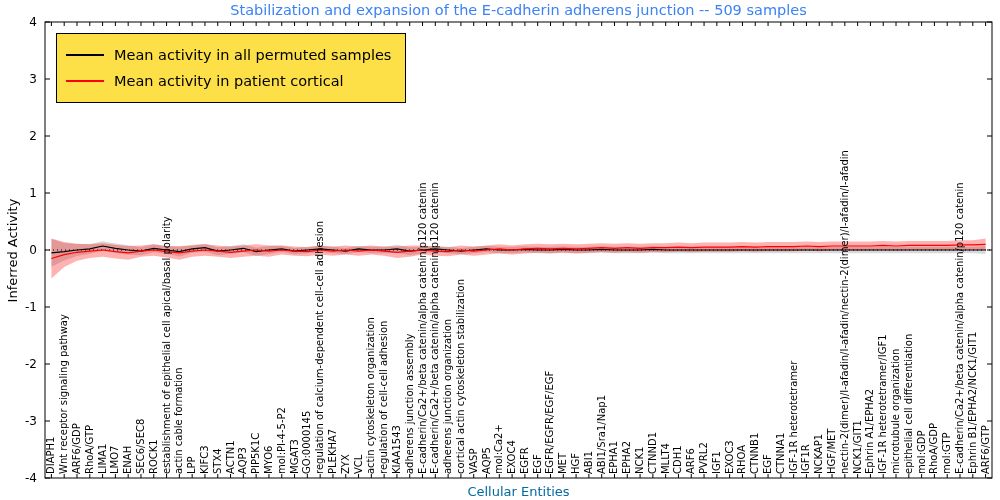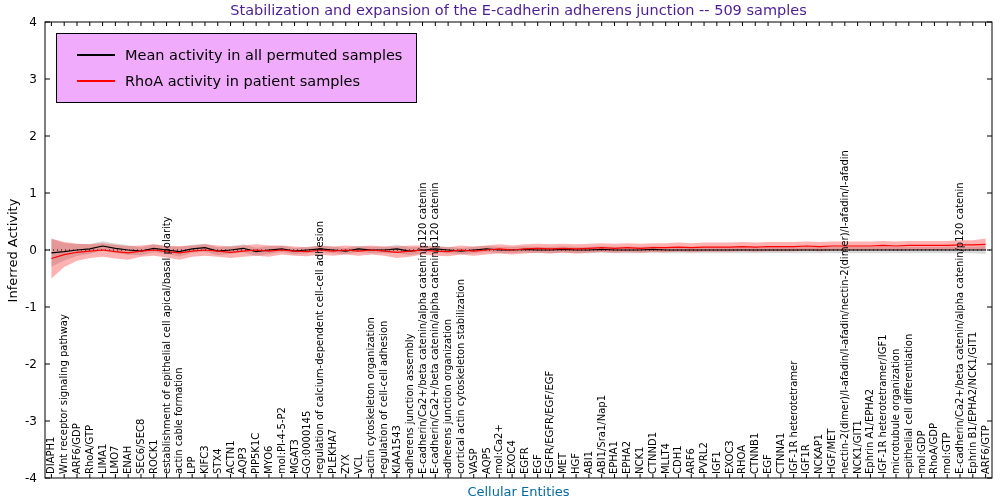--- a/index.html
+++ b/index.html
@@ -6,35 +6,35 @@
   #figure{
     position:relative;
     width:1000px;height:500px;
     background:#ffffff;
     font-family:"DejaVu Sans","Liberation Sans",sans-serif;
     overflow:hidden;
   }
   #chart-svg{position:absolute;left:0;top:0;}
   #title{
     position:absolute;left:45px;right:8px;top:2px;
-    text-align:center;font-size:14.5px;color:#4c1d95;white-space:nowrap;
+    text-align:center;font-size:14.5px;color:#3b82f6;white-space:nowrap;
   }
   #xlabel{
     position:absolute;left:45px;right:8px;bottom:1px;
     text-align:center;font-size:13px;color:#0369a1;
   }
   #ylabel{
     position:absolute;left:-58px;top:243px;width:140px;
     text-align:center;font-size:13px;color:#000;
     transform:rotate(-90deg);
   }
   #legend{
     position:absolute;left:56px;top:33px;
-    background:#f0abfc;border:1px solid #000;
-    padding:8px 14px 8px 20px;
+    background:#fde047;border:1px solid #000;
+    padding:8px 14px 8px 9px;
   }
   .legend-row{display:flex;align-items:center;height:26px;}
   .legend-swatch{width:38px;height:0;border-top-style:solid;border-top-width:2px;margin-right:10px;}
   .legend-label{font-size:14.5px;color:#000;white-space:nowrap;}
 </style>
 </head>
 <body>
 
 <div id="figure">
   <svg id="chart-svg" width="1000" height="500" xmlns="http://www.w3.org/2000/svg">
@@ -297,16 +297,16 @@
   <div id="title">Stabilization and expansion of the E-cadherin adherens junction -- 509 samples</div>
   <div id="xlabel">Cellular Entities</div>
   <div id="ylabel">Inferred Activity</div>
   <div id="legend">
     <div class="legend-row">
       <span class="legend-swatch" id="swatch-0" style="border-top-color: rgb(0, 0, 0);"></span>
       <span class="legend-label">Mean activity in all permuted samples</span>
     </div>
     <div class="legend-row">
       <span class="legend-swatch" id="swatch-1" style="border-top-color: rgb(255, 0, 0);"></span>
-      <span class="legend-label">RhoA activity in patient samples</span>
+      <span class="legend-label">Mean activity in patient cortical</span>
     </div>
   </div>
 </div>
 
 </body></html>

